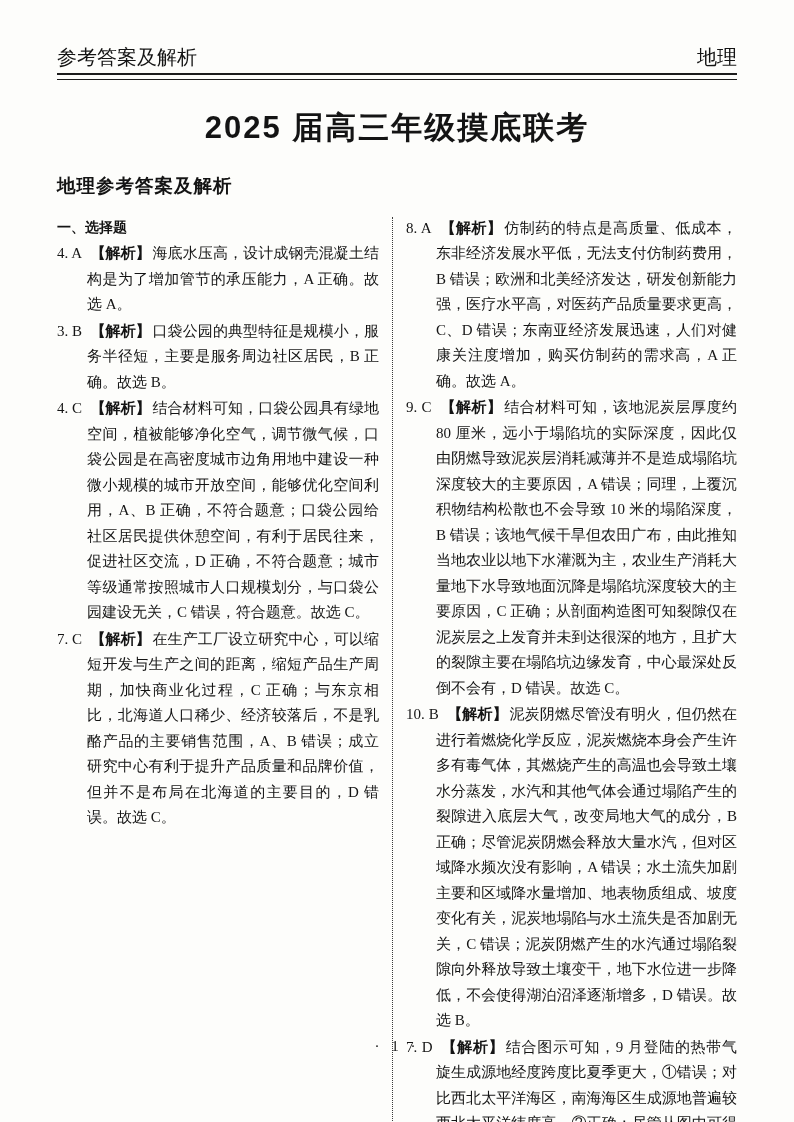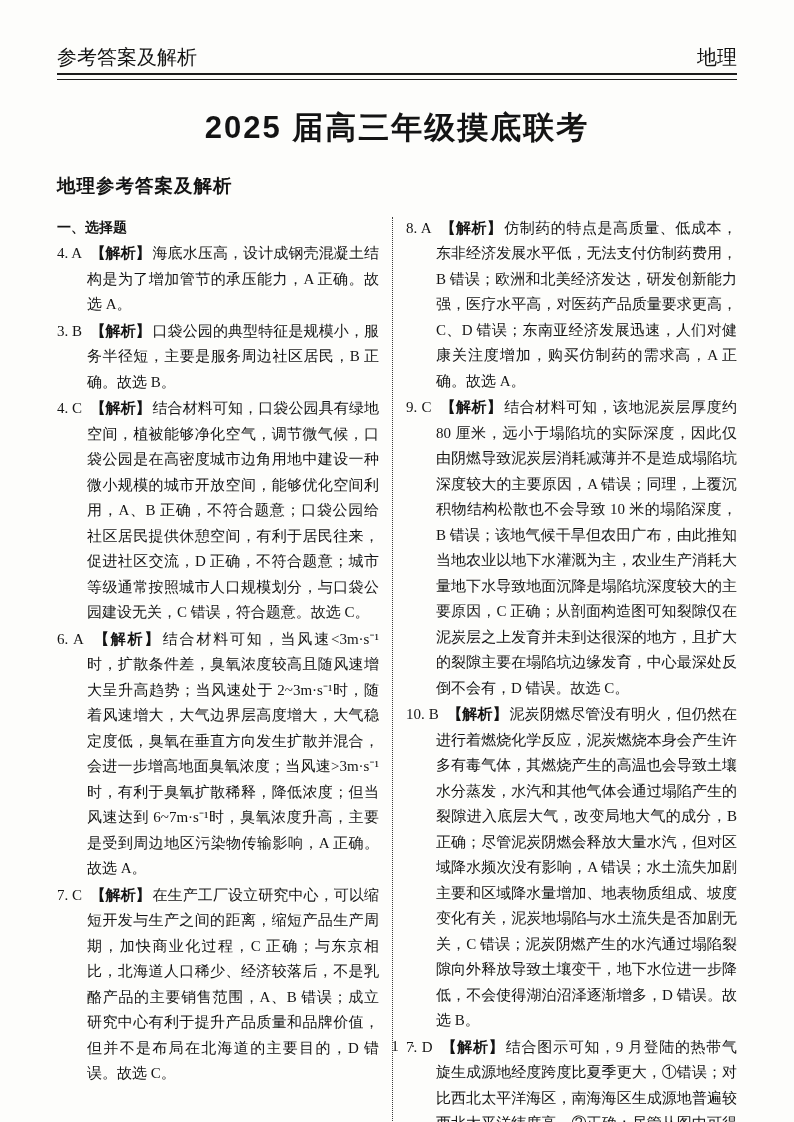--- a/index.html
+++ b/index.html
@@ -103,23 +103,20 @@
       <p class="item">
         <span class="num">4. A</span><span class="jiexi">【解析】</span><span>海底水压高，设计成钢壳混凝土结构是为了增加管节的承压能力，A 正确。故选 A。</span>
       </p>
       <p class="item">
         <span class="num">3. B</span><span class="jiexi">【解析】</span><span>口袋公园的典型特征是规模小，服务半径短，主要是服务周边社区居民，B 正确。故选 B。</span>
       </p>
       <p class="item">
         <span class="num">4. C</span><span class="jiexi">【解析】</span><span>结合材料可知，口袋公园具有绿地空间，植被能够净化空气，调节微气候，口袋公园是在高密度城市边角用地中建设一种微小规模的城市开放空间，能够优化空间利用，A、B 正确，不符合题意；口袋公园给社区居民提供休憩空间，有利于居民往来，促进社区交流，D 正确，不符合题意；城市等级通常按照城市人口规模划分，与口袋公园建设无关，C 错误，符合题意。故选 C。</span>
       </p>
       <p class="item">
-        <span class="num">6. A</span><span class="jiexi">【解析】</span><span>结合材料可知，当风速&lt;3m·s⁻¹时，扩散条件差，臭氧浓度较高且随风速增大呈升高趋势；当风速处于 2~3m·s⁻¹时，随着风速增大，大气边界层高度增大，大气稳定度低，臭氧在垂直方向发生扩散并混合，会进一步增高地面臭氧浓度；当风速&gt;3m·s⁻¹时，有利于臭氧扩散稀释，降低浓度；但当风速达到 6~7m·s⁻¹时，臭氧浓度升高，主要是受到周边地区污染物传输影响，A 正确。故选 A。</span>
-      </p>
-      <p class="item">
         <span class="num">7. C</span><span class="jiexi">【解析】</span><span>在生产工厂设立研究中心，可以缩短开发与生产之间的距离，缩短产品生产周期，加快商业化过程，C 正确；与东京相比，北海道人口稀少、经济较落后，不是乳酪产品的主要销售范围，A、B 错误；成立研究中心有利于提升产品质量和品牌价值，但并不是布局在北海道的主要目的，D 错误。故选 C。</span>
       </p>
     </div>
 
     <div class="col-divider"></div>
 
     <div class="col right">
       <p class="item">
         <span class="num">8. A</span><span class="jiexi">【解析】</span><span>仿制药的特点是高质量、低成本，东非经济发展水平低，无法支付仿制药费用，B 错误；欧洲和北美经济发达，研发创新能力强，医疗水平高，对医药产品质量要求更高，C、D 错误；东南亚经济发展迅速，人们对健康关注度增加，购买仿制药的需求高，A 正确。故选 A。</span>
       </p>

